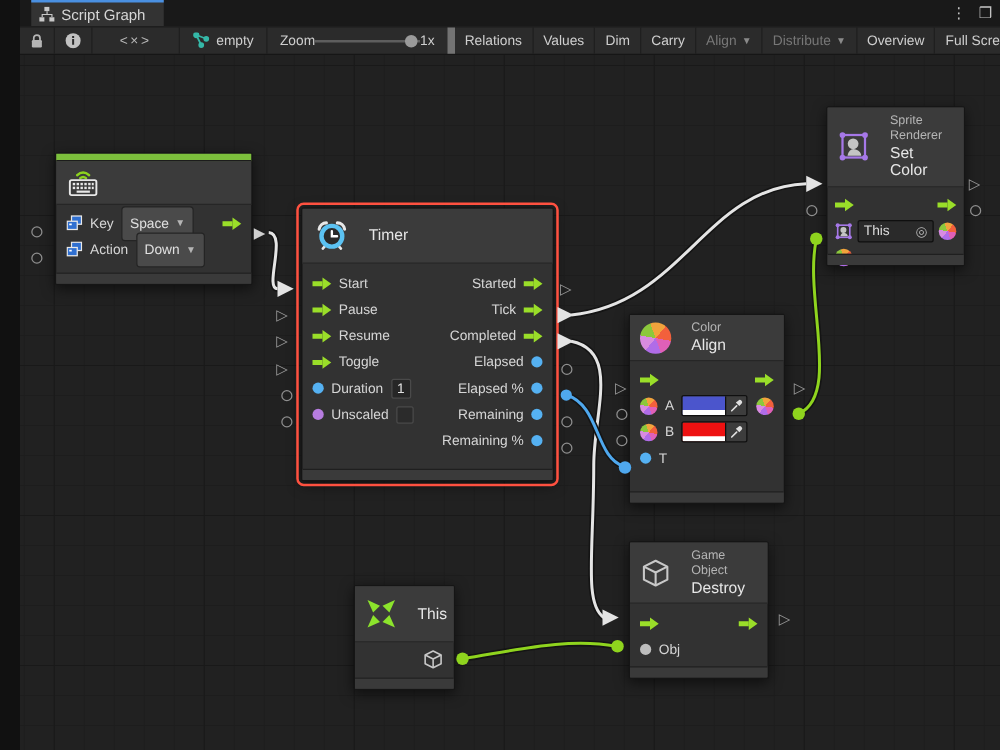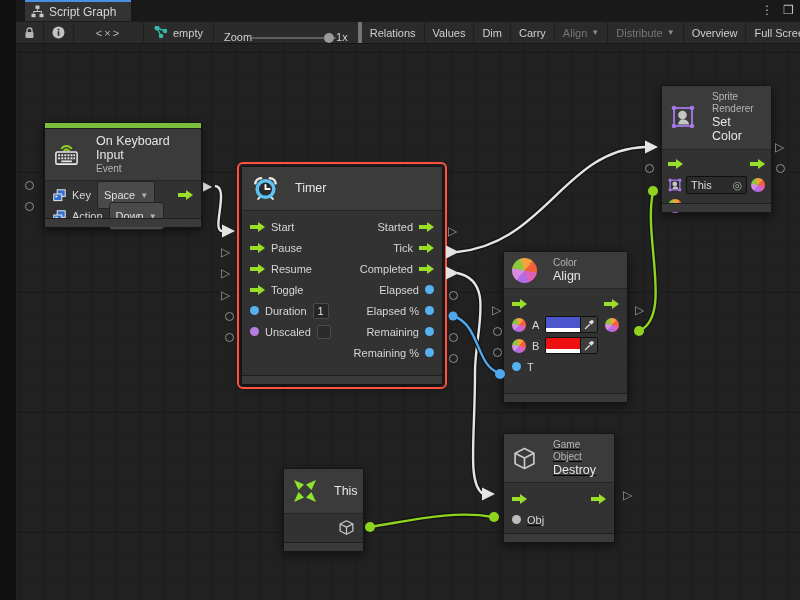--- a/index.html
+++ b/index.html
@@ -12,21 +12,21 @@
   .tab-label{font-size:12px;color:#d6d6d6;white-space:nowrap;}
   .win-controls{position:absolute;right:4px;top:0;height:21px;display:flex;align-items:center;gap:10px;color:#c2c2c2;font-size:12px;}
   .win-controls span{cursor:default;line-height:21px;}
 
   
   .toolbar{position:absolute;left:0;top:21px;width:800px;height:23px;background:#2b2b2b;border-top:1px solid #1c1c1c;border-bottom:1px solid #161616;z-index:10;display:flex;align-items:stretch;font-size:11px;color:#cfcfcf;}
   .tbtn{display:flex;align-items:center;justify-content:center;padding:0 8px;border-right:1px solid #1f1f1f;white-space:nowrap;}
   .tbtn.disabled{color:#777;}
   .tbtn .caret{font-size:8px;margin-left:4px;color:#8a8a8a;}
   .tb-left{display:flex;align-items:stretch;}
-  .zoom-area{display:flex;align-items:flex-end;padding:0 10px;border-right:4px solid #737373;}
+  .zoom-area{display:flex;align-items:center;padding:0 10px;border-right:6px solid #737373;}
   .slider{position:relative;width:84px;height:10px;}
   .slider .track{position:absolute;left:0;top:4px;width:84px;height:2px;background:#5e5e5e;}
   .slider .handle{position:absolute;left:72px;top:0;width:10px;height:10px;border-radius:50%;background:#9a9a9a;}
   .graph-ref{display:flex;align-items:center;gap:5px;padding:0 10px;border-right:1px solid #1f1f1f;}
 
   
   .canvas{position:absolute;left:0;top:44px;width:800px;height:556px;background-color:#212121;
     background-image:
       linear-gradient(#191919 1px,transparent 1px),
       linear-gradient(90deg,#191919 1px,transparent 1px),
@@ -205,24 +205,20 @@
                 <rect x="5.4" y="15.5" width="2" height="2"></rect>
                 <rect x="8.6" y="15.5" width="2" height="2"></rect>
                 <rect x="11.8" y="15.5" width="2" height="2"></rect>
                 <rect x="15" y="15.5" width="2" height="2"></rect>
                 <rect x="18.2" y="15.5" width="2" height="2"></rect>
                 <rect x="21.2" y="15.5" width="1.6" height="2"></rect>
                 <rect x="8.6" y="18.7" width="11" height="1.8"></rect>
               </g>
             </svg>
         </span>
-        <div>
-          <div class="ntitle">On Keyboard Input</div>
-          <div class="nsub">Event</div>
-        </div>
       </div>
       <div class="nbody" style="padding-top:4px;">
         <div class="prow">
           <span class="icon">
             <svg width="13" height="13" viewBox="0 0 13 13">
                 <rect x="4.2" y="0.8" width="8" height="6.6" fill="#2F6FD0" stroke="#e8e8e8" stroke-width="1"></rect>
                 <rect x="0.8" y="5" width="8" height="6.6" fill="#2F6FD0" stroke="#e8e8e8" stroke-width="1"></rect>
                 <rect x="2.4" y="6.8" width="2" height="1.4" fill="#fff"></rect>
               </svg>
           </span>
@@ -419,21 +415,21 @@
           </span>
           <span class="wheel sm"></span>
         </div>
         <div class="prow">
           <span class="wheel sm"></span>
         </div>
       </div>
       <div class="nfooter"></div>
     </div>
 
-    <div class="node" style="left:487px;top:433px;width:112px;height:110px;text-decoration:underline;">
+    <div class="node" style="left:487px;top:433px;width:112px;height:110px;">
       <div class="nheader">
         <span class="icon">
           <svg width="25" height="25" viewBox="0 0 24 24">
               <path d="M12 2.5 L21 7 V17 L12 21.5 L3 17 V7 Z" fill="none" stroke="#c8c8c8" stroke-width="1.6" stroke-linejoin="round"></path>
               <path d="M3 7 L12 11.5 L21 7 M12 11.5 V21.5" fill="none" stroke="#c8c8c8" stroke-width="1.6" stroke-linejoin="round"></path>
             </svg>
         </span>
         <div>
           <div class="nsub">Game Object</div>
           <div class="ntitle">Destroy</div>

